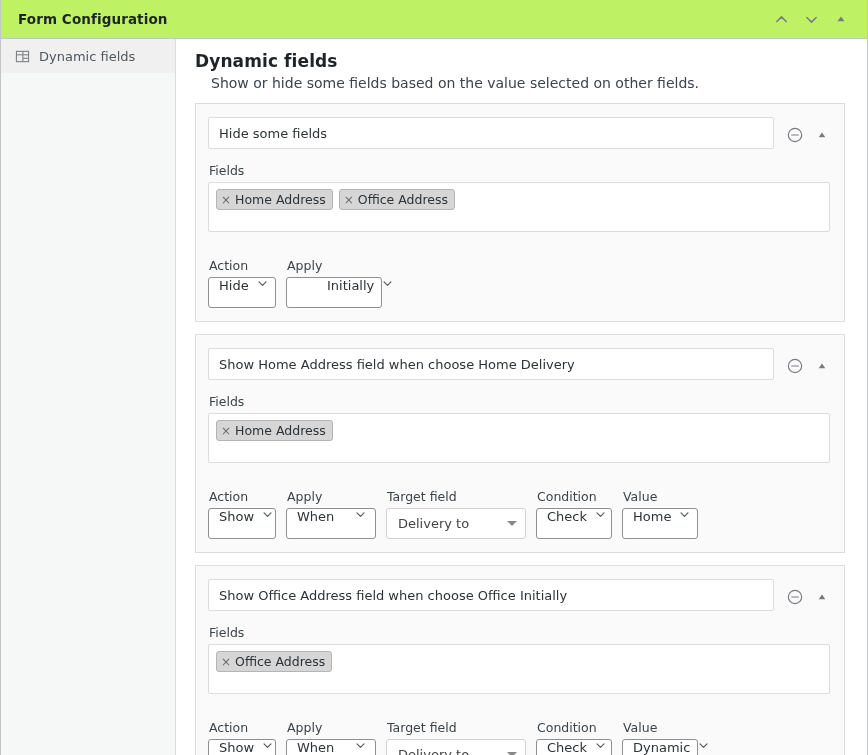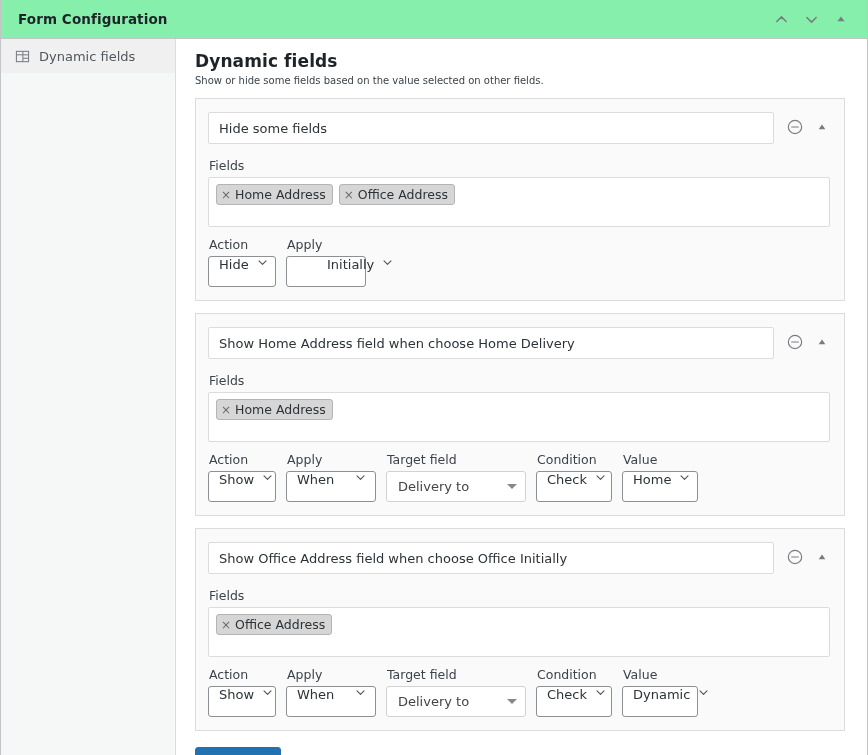--- a/index.html
+++ b/index.html
@@ -27,21 +27,21 @@
   }
 
   
   .titlebar {
     height: 39px;
     min-height: 39px;
     border-bottom: 1px solid #c3c4c7;
     display: flex;
     align-items: center;
     padding: 0 12px 0 17px;
-    background: #86efac;
+    background: #bef264;
   }
   .titlebar-title {
     font-size: 13.5px;
     font-weight: bold;
     color: #1d2327;
     letter-spacing: .1px;
     flex: 1;
   }
   .titlebar-actions {
     display: flex;
@@ -95,36 +95,36 @@
   }
 
   .page-title {
     font-size: 17px;
     font-weight: bold;
     color: #1d2327;
     margin: 0 0 4px 0;
     letter-spacing: .1px;
   }
   .page-sub {
-    font-size: 10px;
+    font-size: 14px;
     color: #3c434a;
-    margin: 0 0 12px 0;
+    margin: 0 0 12px 16px;
   }
 
   
   .card {
     border: 1px solid #dcdcde;
     background: #fafafa;
     padding: 13px 14px 13px 12px;
     margin-bottom: 12px;
     position: relative;
   }
   .card-head {
     display: flex;
-    align-items: flex-start;
+    align-items: center;
     gap: 10px;
   }
   .rule-title-input {
     flex: 1;
     height: 32px;
     border: 1px solid #dcdcde;
     background: #fff;
     border-radius: 2px;
     padding: 0 10px;
     font-family: inherit;
@@ -184,21 +184,21 @@
     margin-right: 4px;
     cursor: pointer;
     line-height: 1;
   }
 
   
   .controls {
     display: flex;
     align-items: flex-end;
     gap: 10px;
-    margin-top: 10px;
+    margin-top: 26px;
     flex-wrap: nowrap;
   }
   .ctrl {
     display: flex;
     flex-direction: column;
   }
   .ctrl-label {
     font-size: 12.5px;
     color: #3c434a;
     margin-bottom: 4px;
@@ -241,21 +241,21 @@
     width: 0; height: 0;
     border-left: 5px solid transparent;
     border-right: 5px solid transparent;
     border-top: 5px solid #888;
   }
 
   .ctrl.action  .sel { width: 68px; }
   .ctrl.apply   .sel { width: 90px; }
   .ctrl.cond    .sel { width: 76px; }
   .ctrl.value   .sel { width: 76px; }
-  .ctrl.apply-initially .sel { width: 80px; padding-left: 40px; }
+  .ctrl.apply-initially .sel { width: 96px; padding-left: 40px; }
 
   
   .add-btn {
     margin-top: 4px;
     display: inline-flex;
     align-items: center;
     justify-content: center;
     height: 32px;
     padding: 0 13px;
     background: #2271b1;

